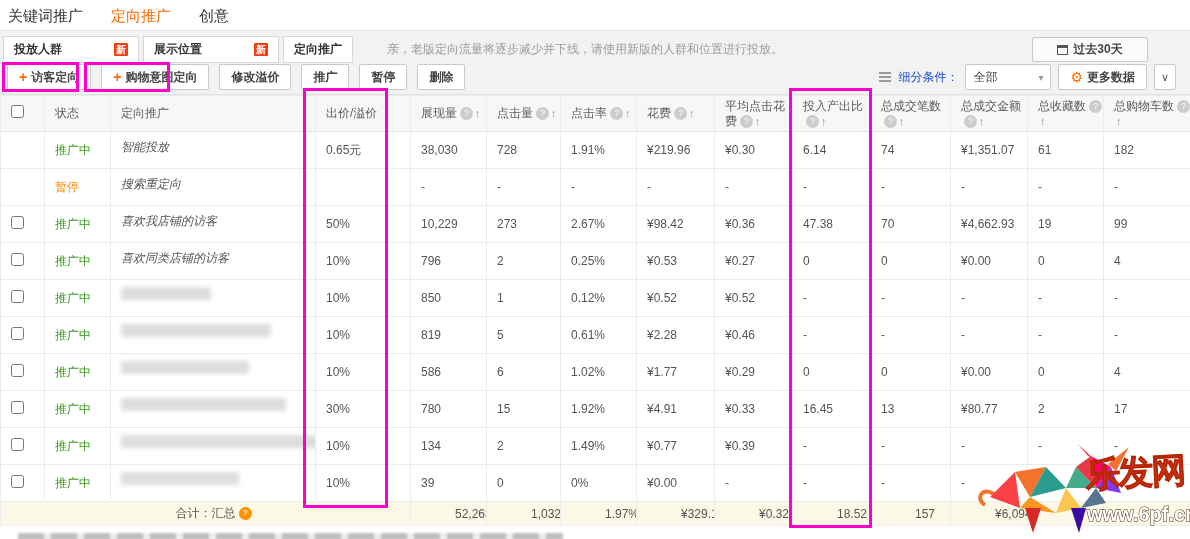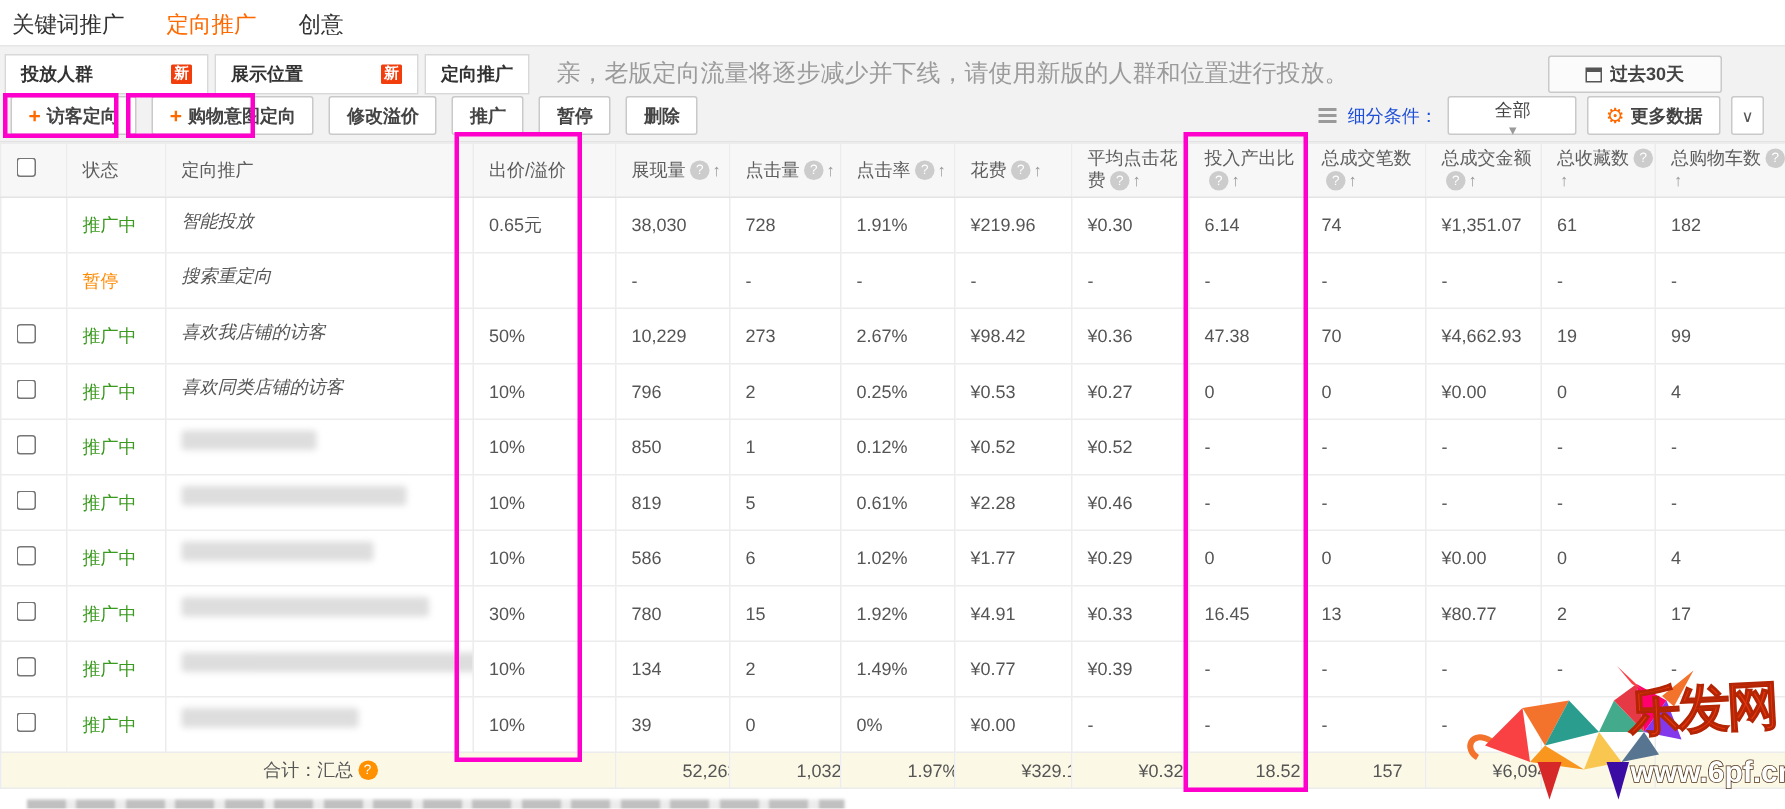--- a/index.html
+++ b/index.html
@@ -16,36 +16,36 @@
   .nav-tab { font-size:15px; color:#333; cursor:pointer; padding-bottom:5px; }
   .nav-tab.active { color:var(--accent); border-bottom:2px solid var(--accent); }
   
   .panel { position:absolute; top:30px; left:0; width:1190px; height:65px;
            background:#f2f2f2; border-top:1px solid #e6e6e6; border-bottom:1px solid #e2e2e2; }
   .subtab-row { position:absolute; top:5px; left:3px; display:flex; align-items:center; height:27px; }
   .subtab { background:#fff; border:1px solid #d8d8d8; height:27px; display:flex; align-items:center;
             padding:0 10px; font-size:12px; font-weight:bold; margin-right:4px; cursor:pointer;gap:48px; }
   .badge-new { display:inline-block; background:#f23d0c; color:#fff; font-size:10px; font-weight:bold;
                line-height:13px; padding:0 2px; margin-left:4px; border-radius:1px; }
-  .notice { font-size:16px; color:#9b9b9b; margin-left:14px; font-weight:normal; }
+  .notice { font-size:12px; color:#9b9b9b; margin-left:30px; font-weight:normal; }
   .date-btn { position:absolute; top:6px; right:42px; width:116px; height:25px; background:#fbfbfb;
               border:1px solid #c9c9c9; border-radius:2px; font-size:12px; font-weight:bold; color:#444;
               display:flex; align-items:center; justify-content:center; gap:5px; cursor:pointer; }
   .cal-icon { display:inline-block; width:11px; height:10px; border:1px solid #555; border-top:3px solid #555; }
   .toolbar { position:absolute; top:33px; left:7px; display:flex; gap:10px; }
   .tb-btn { height:26px; background:#fff; border:1px solid #c9c9c9; border-radius:2px; padding:0 11px;
             font-size:12px; font-weight:bold; color:#444; display:flex; align-items:center; cursor:pointer; }
   .plus { color:var(--accent); font-size:14px; font-weight:bold; margin-right:4px; }
   .toolbar-right { position:absolute; top:33px; right:14px; display:flex; align-items:center; gap:7px; }
   .filter-icon { display:inline-block; width:12px; height:10px;
     background:linear-gradient(#9a9a9a 0 2px, transparent 2px 4px, #9a9a9a 4px 6px, transparent 6px 8px, #9a9a9a 8px 10px); }
   .filter-label { font-size:12px; color:#1d4ed8; }
   .select-box { width:86px; height:26px; background:#fff; border:1px solid #c9c9c9; border-radius:2px;
                 font-size:12px; color:#444; display:flex; align-items:center; justify-content:space-between;
-                padding:0 7px; cursor:pointer;flex-direction:column; }
+                padding:0 7px; cursor:pointer; }
   .caret { color:#9a9a9a; font-size:10px; }
   .gear { color:var(--accent); font-size:14px; margin-right:4px; }
   .chev-btn { width:22px; height:26px; background:#fff; border:1px solid #c9c9c9; border-radius:2px;
               font-size:11px; color:#555; display:flex; align-items:center; justify-content:center; cursor:pointer; }
   
   table { position:absolute; top:95px; left:0; width:1190px; border-collapse:collapse; table-layout:fixed; }
   th, td { border:1px solid #ececec; font-size:12px; padding:0 0 0 10px; text-align:left; overflow:hidden;
            white-space:nowrap; }
   thead th { height:36px; background:#f7f7f7; color:#5d5d5d; font-weight:normal; border-bottom:1px solid #e3e3e3;
              white-space:normal; line-height:15px; vertical-align:middle; }

